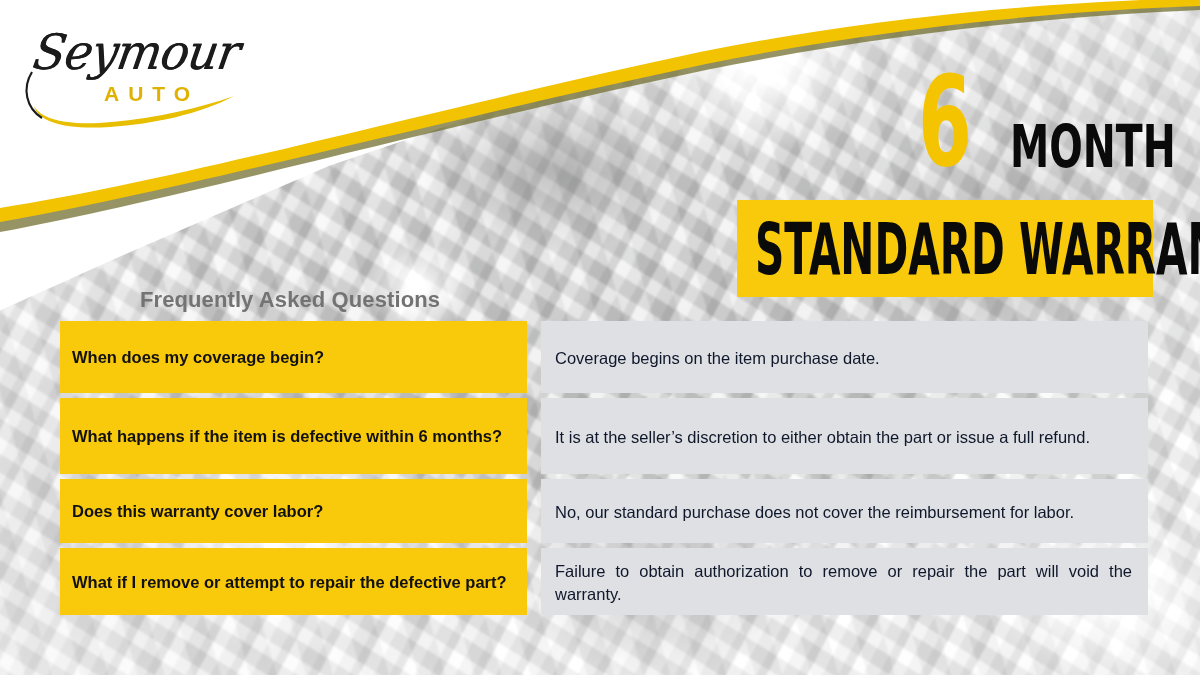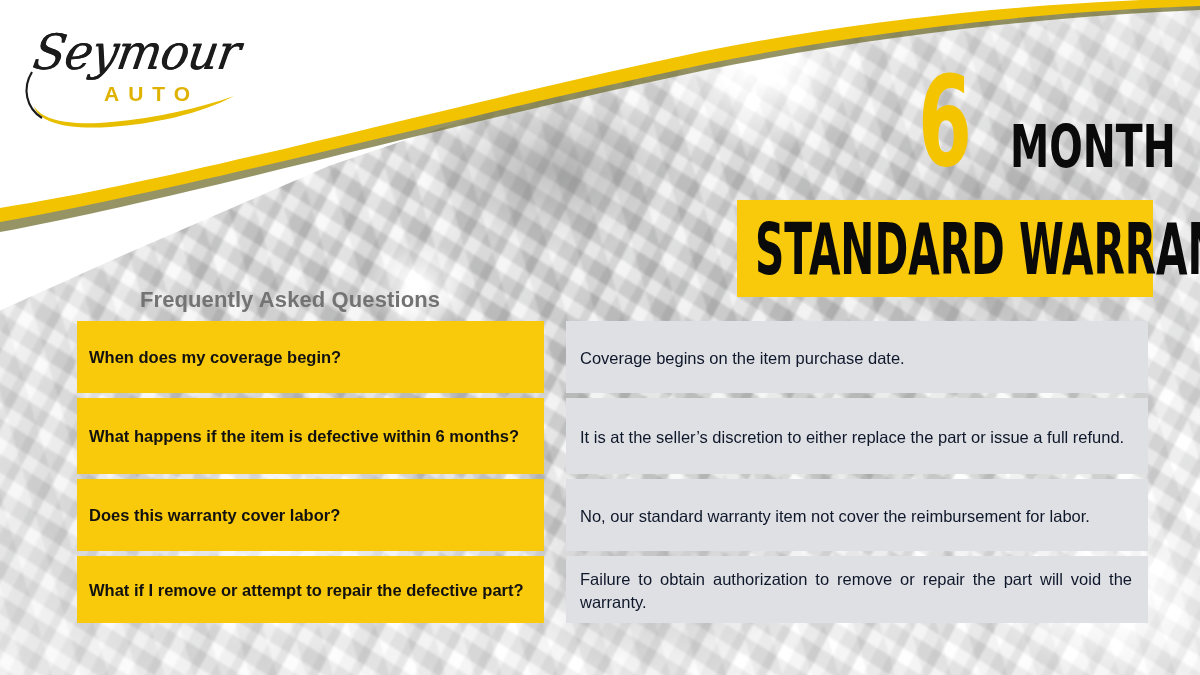--- a/index.html
+++ b/index.html
@@ -115,21 +115,21 @@
     font-weight:700; font-size:22px; color:#737373;
     letter-spacing:.1px;
   }
 
   .faq-table{
     position:absolute; left:60px; top:321px;
     width:1088px;
     display:flex; flex-direction:column;
     gap:5px;
   }
-  .faq-row{ display:flex; gap:22px; align-items:center;margin-left:17px; }
+  .faq-row{ display:flex; gap:14px; align-items:center; }
   .q-cell{
     flex:0 0 467px;
     background:#F9C90B;
     padding:14px 12px 12px 12px;
     display:flex; align-items:center;
   }
   .q-cell span{
     font-family:"Liberation Sans", sans-serif;
     font-weight:700; font-size:16.5px; line-height:1.32;
     color:#111111;
@@ -142,21 +142,21 @@
   }
   .a-cell span{
     font-family:"Liberation Sans", sans-serif;
     font-weight:400; font-size:16.5px; line-height:1.38;
     color:#0f172a;
     text-align:justify;
     width:100%;
   }
   .r1 .q-cell, .r1 .a-cell{ height:72px; }
   .r2 .q-cell, .r2 .a-cell{ height:76px; }
-  .r3 .q-cell, .r3 .a-cell{ height:72px; }
+  .r3 .q-cell, .r3 .a-cell{ height:64px; }
   .r4 .q-cell, .r4 .a-cell{ height:67px; }
 </style>
 </head>
 <body>
 
 <div id="slide">
 
   <div class="photo-wrap">
     <div class="photo"></div>
   </div>
@@ -197,30 +197,30 @@
       <div class="a-cell">
         <span>Coverage begins on the item purchase date.</span>
       </div>
     </div>
 
     <div class="faq-row r2">
       <div class="q-cell">
         <span>What happens if the item is defective within 6 months?</span>
       </div>
       <div class="a-cell">
-        <span>It is at the seller’s discretion to either replace the part or issue a full refund.</span>
+        <span>It is at the seller’s discretion to either obtain the part or issue a full refund.</span>
       </div>
     </div>
 
     <div class="faq-row r3">
       <div class="q-cell">
         <span>Does this warranty cover labor?</span>
       </div>
       <div class="a-cell">
-        <span>No, our standard warranty item not cover the reimbursement for labor.</span>
+        <span>No, our standard purchase does not cover the reimbursement for labor.</span>
       </div>
     </div>
 
     <div class="faq-row r4">
       <div class="q-cell">
         <span>What if I remove or attempt to repair the defective part?</span>
       </div>
       <div class="a-cell">
         <span>Failure to obtain authorization to remove or repair the part will void the warranty.</span>
       </div>

